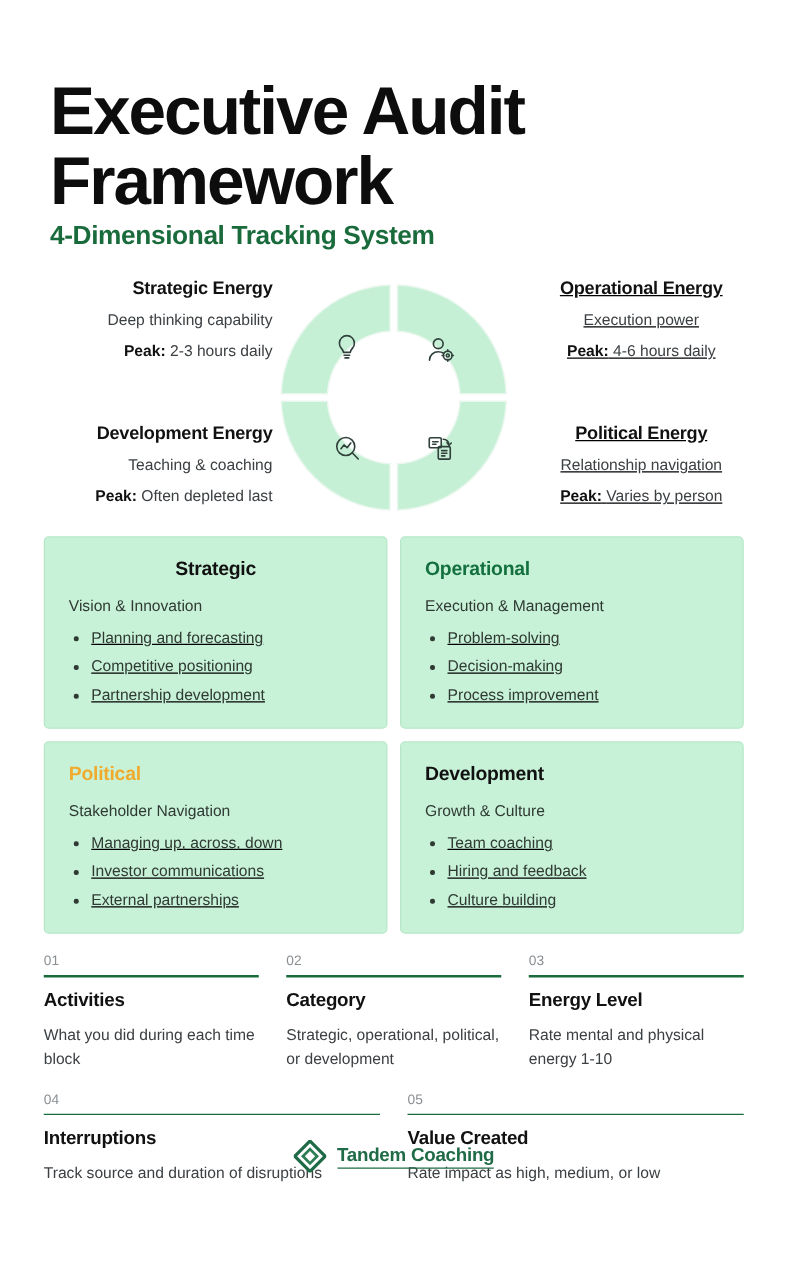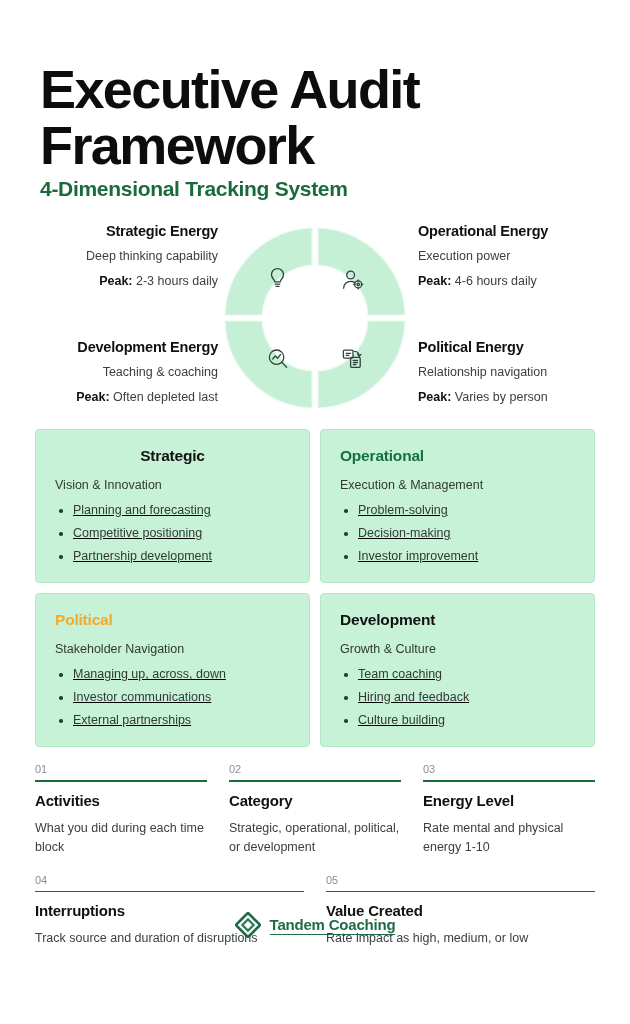--- a/index.html
+++ b/index.html
@@ -50,21 +50,21 @@
     height: 190px;
   }
   .donut-wrap svg { display: block; }
   .seg { fill: #c6f0d5; stroke: #eaf7ef; stroke-width: 1.2; }
 
   .quad-label {
     position: absolute;
     width: 190px;
   }
   .quad-label.left  { left: 28px;  text-align: right; }
-  .quad-label.right { right: 22px; text-align: left; }
+  .quad-label.right { right: 22px; text-align: center; text-decoration: underline; }
   .quad-label.row1  { top: 0; }
   .quad-label.row2  { top: 116px; }
 
   .q-title {
     font-size: 14.5px;
     font-weight: 700;
     color: #111111;
     letter-spacing: -0.2px;
   }
   .q-desc {
@@ -289,21 +289,21 @@
         <li>Partnership development</li>
       </ul>
     </div>
 
     <div class="card">
       <div class="card-title" style="color: rgb(20, 113, 63);">Operational</div>
       <div class="card-sub">Execution &amp; Management</div>
       <ul>
         <li>Problem-solving</li>
         <li>Decision-making</li>
-        <li>Investor improvement</li>
+        <li>Process improvement</li>
       </ul>
     </div>
 
     <div class="card">
       <div class="card-title" style="color: rgb(240, 171, 46);">Political</div>
       <div class="card-sub">Stakeholder Navigation</div>
       <ul>
         <li>Managing up, across, down</li>
         <li>Investor communications</li>
         <li>External partnerships</li>

